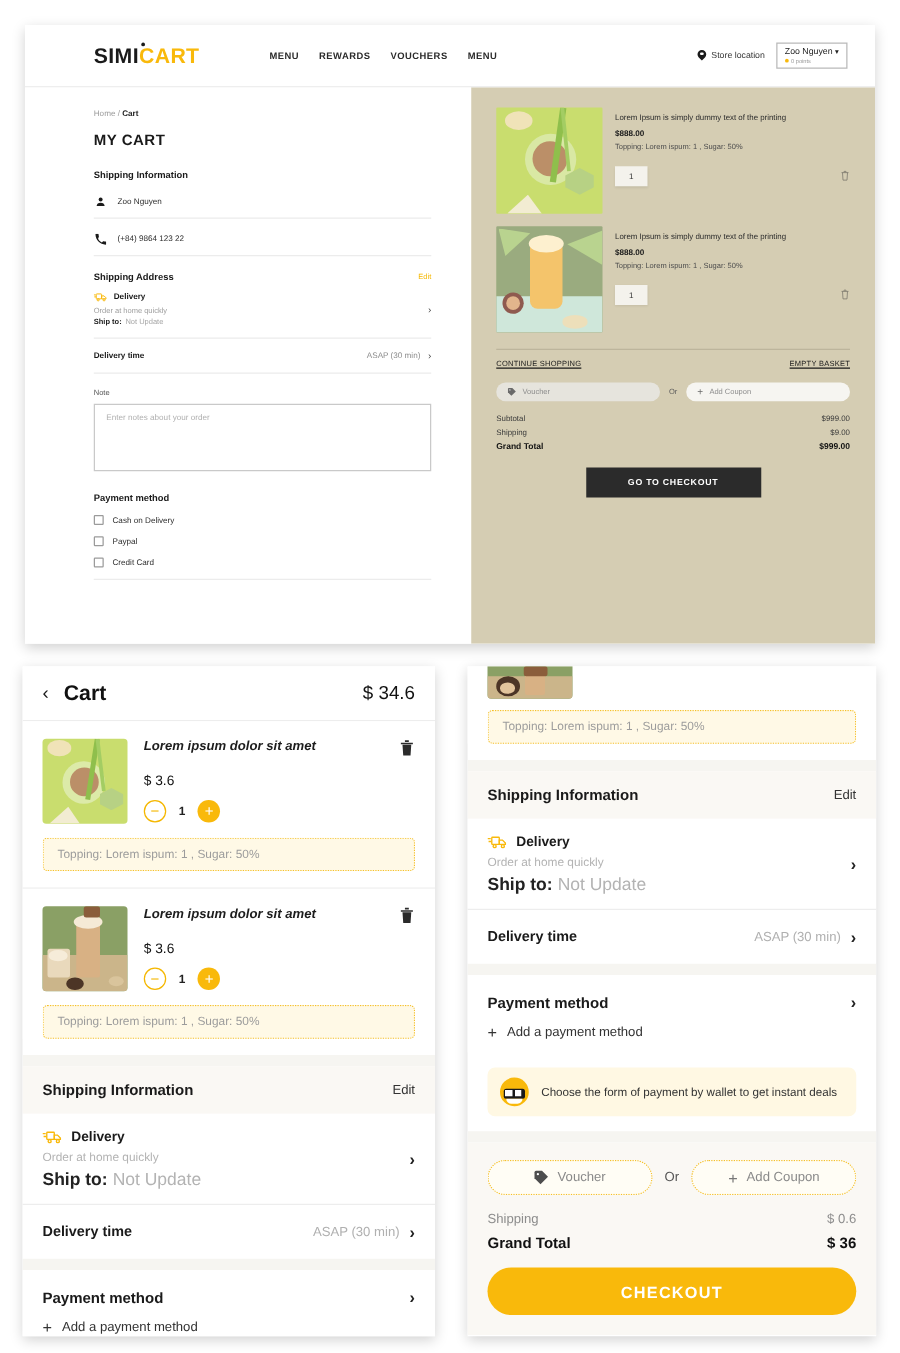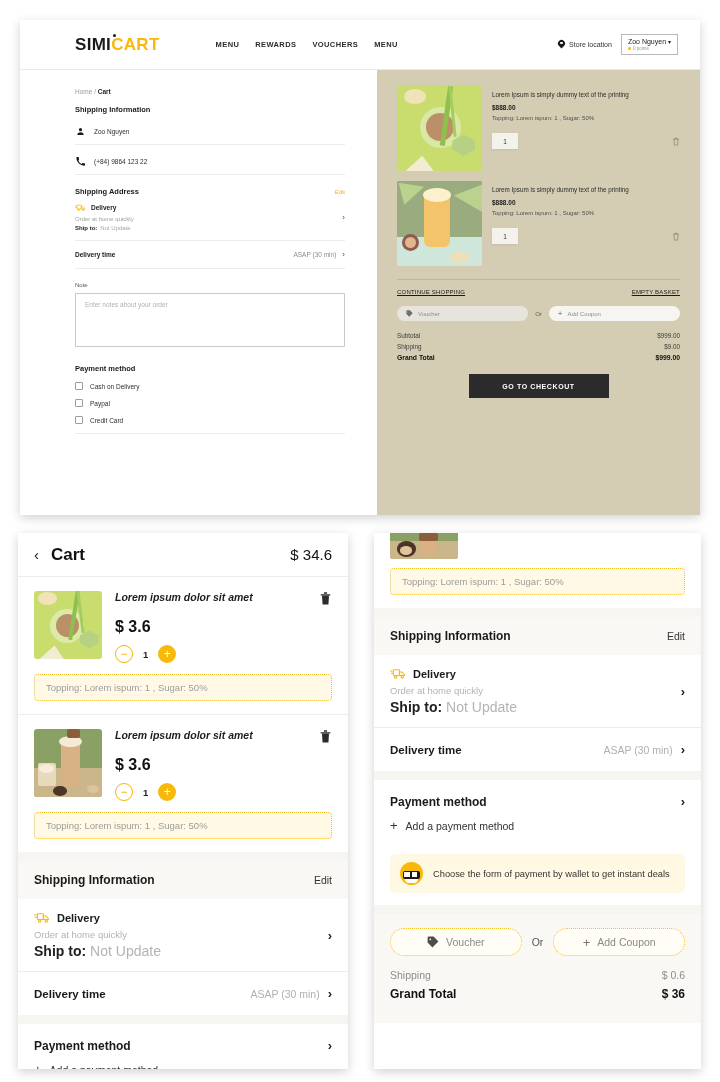--- a/index.html
+++ b/index.html
@@ -151,21 +151,21 @@
   }
   .m-back { font-size: 15px; color: #1a1a1a; margin-right: 12px; line-height: 1; }
   .m-title { font-size: 17px; font-weight: 700; color: #111; }
   .m-total { margin-left: auto; font-size: 15px; font-weight: 400; color: #111; }
 
   .m-item { padding: 14px 16px 0; background: #fff; }
   .m-item-row { display: flex; gap: 13px; }
   .m-thumb { width: 68px; height: 68px; border-radius: 3px; flex-shrink: 0; overflow: hidden; position: relative; }
   .m-item-info { flex: 1; min-width: 0; }
   .m-name { font-size: 10.5px; font-weight: 700; color: #1d1d1d; font-style: italic; }
-  .m-price { font-size: 16px; font-weight: 700; color: #111; margin-top: 8px; }
+  .m-price { font-size: 11px; font-weight: 400; color: #111; margin-top: 8px; }
   .m-step { display: flex; align-items: center; gap: 10px; margin-top: 9px; }
   .m-minus {
     width: 18px; height: 18px; border-radius: 50%; border: 1.3px solid #f5b700;
     display: flex; align-items: center; justify-content: center;
     color: #f5b700; font-size: 12px; line-height: 1; font-weight: 400;
   }
   .m-plus {
     width: 18px; height: 18px; border-radius: 50%; background: #f9b90b;
     display: flex; align-items: center; justify-content: center;
     color: #fff; font-size: 12px; line-height: 1; font-weight: 400;
@@ -274,20 +274,21 @@
         </div>
       </div>
     </div>
 
     <div class="dbody">
 
       <div class="dleft">
         <div class="crumb">
           <span>Home</span><span> / </span><b>Cart</b>
         </div>
+        <div class="dtitle">MY CART</div>
 
         <div class="sec-h">Shipping Information</div>
 
         <div class="row-line">
           <span class="ic">
             <svg width="9" height="9" viewBox="0 0 24 24" fill="#1a1a1a">
                 <circle cx="12" cy="7" r="4.2"></circle>
                 <path d="M3.5 21c0-4.7 3.8-7.2 8.5-7.2s8.5 2.5 8.5 7.2z"></path>
               </svg>
           </span>
@@ -668,16 +669,17 @@
 
       <div class="m-trow">
         <span>Shipping</span>
         <span class="v">$ 0.6</span>
       </div>
       <div class="m-trow grand">
         <span>Grand Total</span>
         <span class="v">$ 36</span>
       </div>
 
+      <div class="m-checkout">CHECKOUT</div>
     </div>
   </div>
 
 </div>
 
 </body></html>

